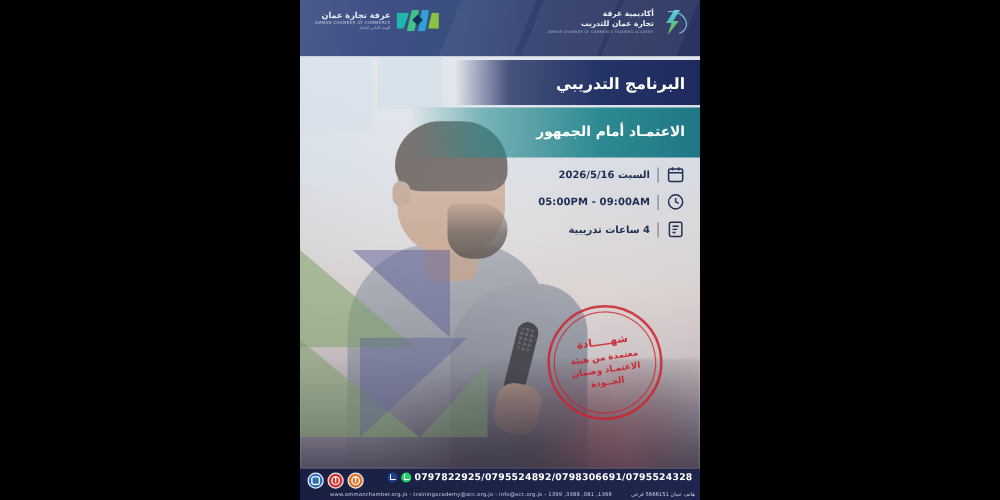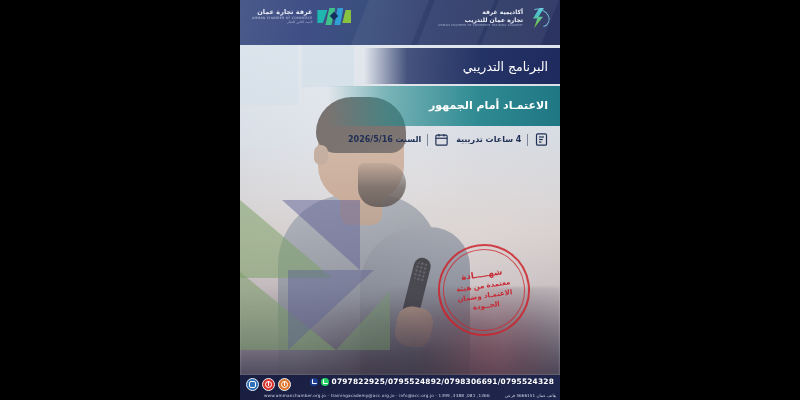--- a/index.html
+++ b/index.html
@@ -173,38 +173,38 @@
        background:rgba(116,154,102,.40); clip-path:polygon(0 100%,100% 24%,100% 100%); }
 
   
   .headline{
     position:absolute; right:0; top:48px; width:196px; height:36px;
     background:linear-gradient(270deg,#1f2a5e 0%,#243365 40%,rgba(36,51,101,.82) 78%,rgba(40,56,108,0) 100%);
     display:flex; align-items:center; justify-content:flex-end;
     padding-right:12px;
   }
   .headline .t{
-    font-size:12.5px; font-weight:normal; color:#ffffff; letter-spacing:.2px;
+    font-size:12.5px; font-weight:bold; color:#ffffff; letter-spacing:.2px;
     direction:rtl; white-space:nowrap;margin-left:23px;
   }
   .subhead{
     position:absolute; right:0; top:86px; width:232px; height:40px;
     background:linear-gradient(270deg,rgba(16,110,124,.92) 0%,rgba(22,126,134,.88) 35%,rgba(36,140,142,.55) 75%,rgba(40,150,150,0) 100%);
     display:flex; flex-direction:column; align-items:flex-end; justify-content:center;
     padding-right:12px; gap:1px;
   }
   .subhead .l{
     font-size:11px; font-weight:bold; color:#ffffff; direction:rtl; white-space:nowrap;
     letter-spacing:.1px; line-height:1.35;
   }
 
   
   .info{
     position:absolute; right:12px; top:132px; width:200px;
-    display:flex; flex-direction:row; align-items:flex-end; gap:7px;
+    display:flex; flex-direction:column; align-items:flex-end; gap:7px;
   }
   .irow{ display:flex; align-items:center; gap:6px; direction:ltr; }
   .irow .lbl{
     font-size:8px; font-weight:bold; color:#203055; direction:rtl; white-space:nowrap;
     letter-spacing:.1px;
   }
   .irow .sep{ width:1px; height:12px; background:rgba(32,48,85,.5); }
   .irow .ico{ width:15px; height:15px; position:relative; }
   .ico svg{ display:block; }
 
@@ -364,20 +364,30 @@
         <div class="ico">
           <svg width="15" height="15" viewBox="0 0 24 24" fill="none" stroke="#203055" stroke-width="1.9">
             <rect x="3" y="5" width="18" height="16" rx="2"></rect>
             <line x1="3" y1="10" x2="21" y2="10"></line>
             <line x1="8" y1="3" x2="8" y2="7"></line>
             <line x1="16" y1="3" x2="16" y2="7"></line>
           </svg>
         </div>
       </div>
 
+      <div class="irow">
+        <div class="lbl">05:00PM - 09:00AM</div>
+        <div class="sep"></div>
+        <div class="ico">
+          <svg width="15" height="15" viewBox="0 0 24 24" fill="none" stroke="#203055" stroke-width="1.9">
+            <circle cx="12" cy="12" r="9"></circle>
+            <polyline points="12,7 12,12 16,14"></polyline>
+          </svg>
+        </div>
+      </div>
 
       <div class="irow">
         <div class="lbl">4 ساعات تدريبية</div>
         <div class="sep"></div>
         <div class="ico">
           <svg width="15" height="15" viewBox="0 0 24 24" fill="none" stroke="#203055" stroke-width="1.9">
             <rect x="4" y="3" width="16" height="18" rx="2"></rect>
             <line x1="8" y1="8" x2="16" y2="8"></line>
             <line x1="8" y1="12" x2="14" y2="12"></line>
             <line x1="8" y1="16" x2="12" y2="16"></line>

